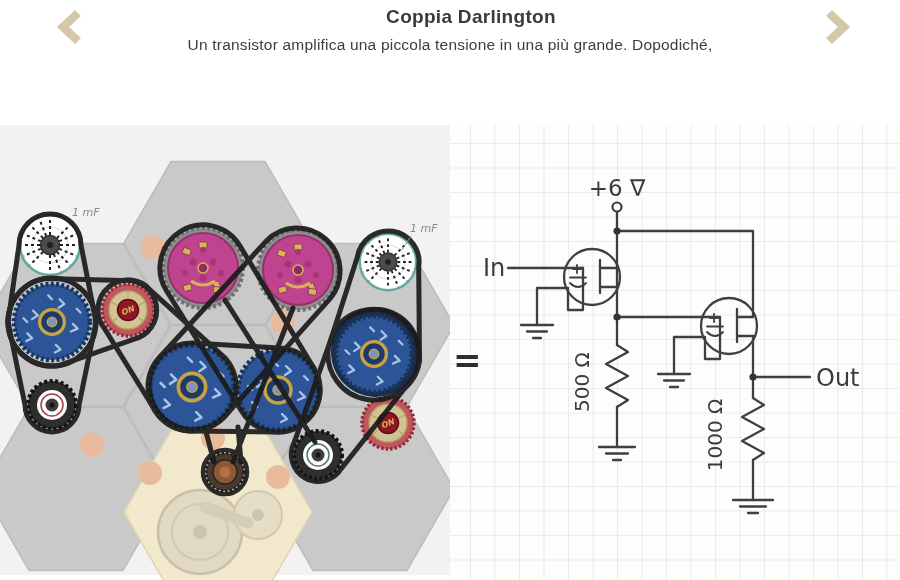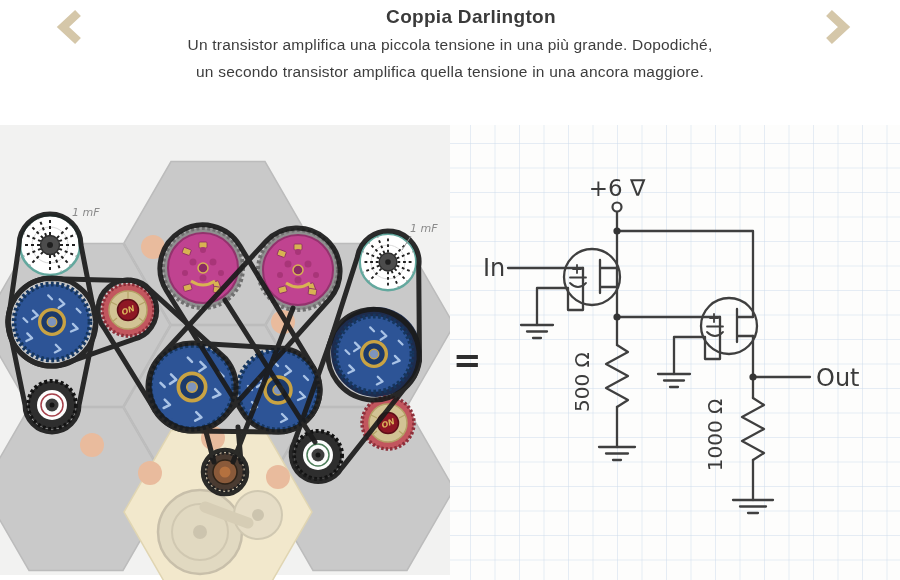--- a/index.html
+++ b/index.html
@@ -19,21 +19,20 @@
   .panel-right{left:450px;width:450px;}
   svg text{font-family:"DejaVu Sans", sans-serif;}
 </style>
 </head>
 <body>
 
 <div class="page">
 
   <div class="hdr-title">Coppia Darlington</div>
   <div class="hdr-line hdr-line1">Un transistor amplifica una piccola tensione in una più grande. Dopodiché,</div>
-  <div class="hdr-line hdr-line2">un secondo transistor amplifica quella tensione in una ancora maggiore.</div>
 
   <button class="nav-btn nav-prev">
     <svg width="30" height="36" viewBox="0 0 30 36">
       <polyline points="23,4 8,18 23,32" fill="none" stroke="#d5c7a9" stroke-width="8.5"></polyline>
     </svg>
   </button>
   <button class="nav-btn nav-next">
     <svg width="30" height="36" viewBox="0 0 30 36">
       <polyline points="7,4 22,18 7,32" fill="none" stroke="#d5c7a9" stroke-width="8.5"></polyline>
     </svg>

